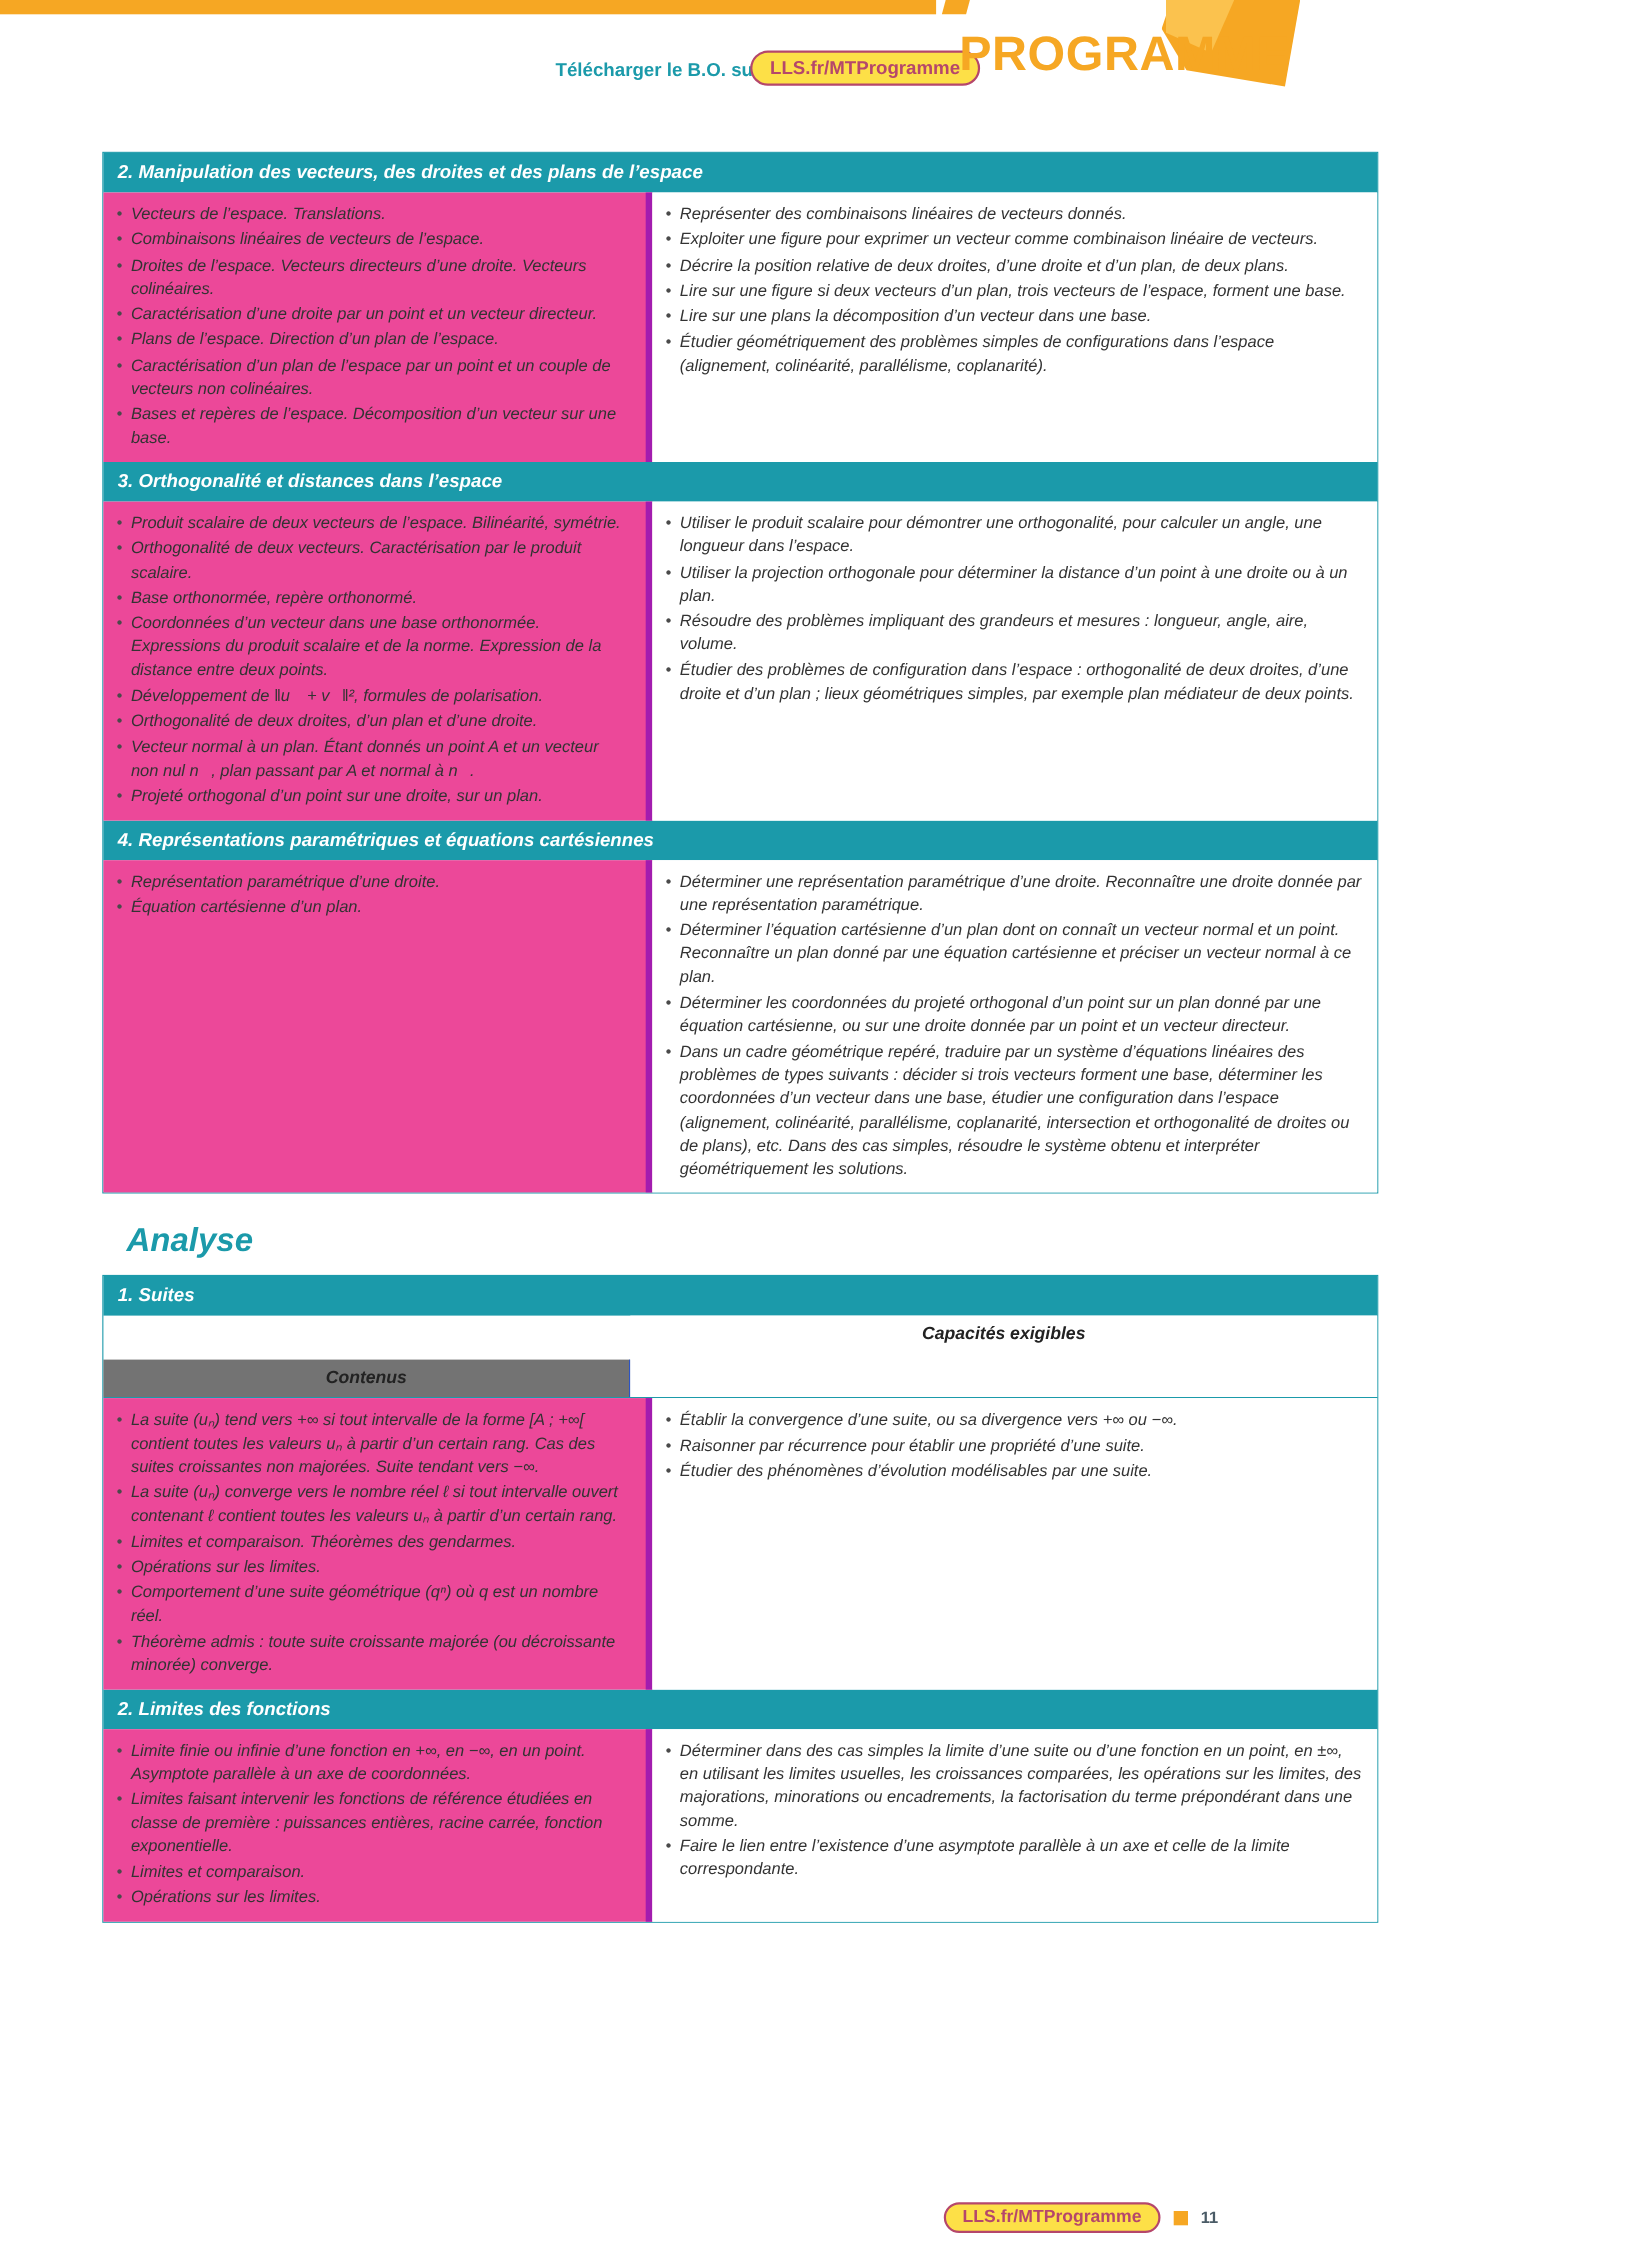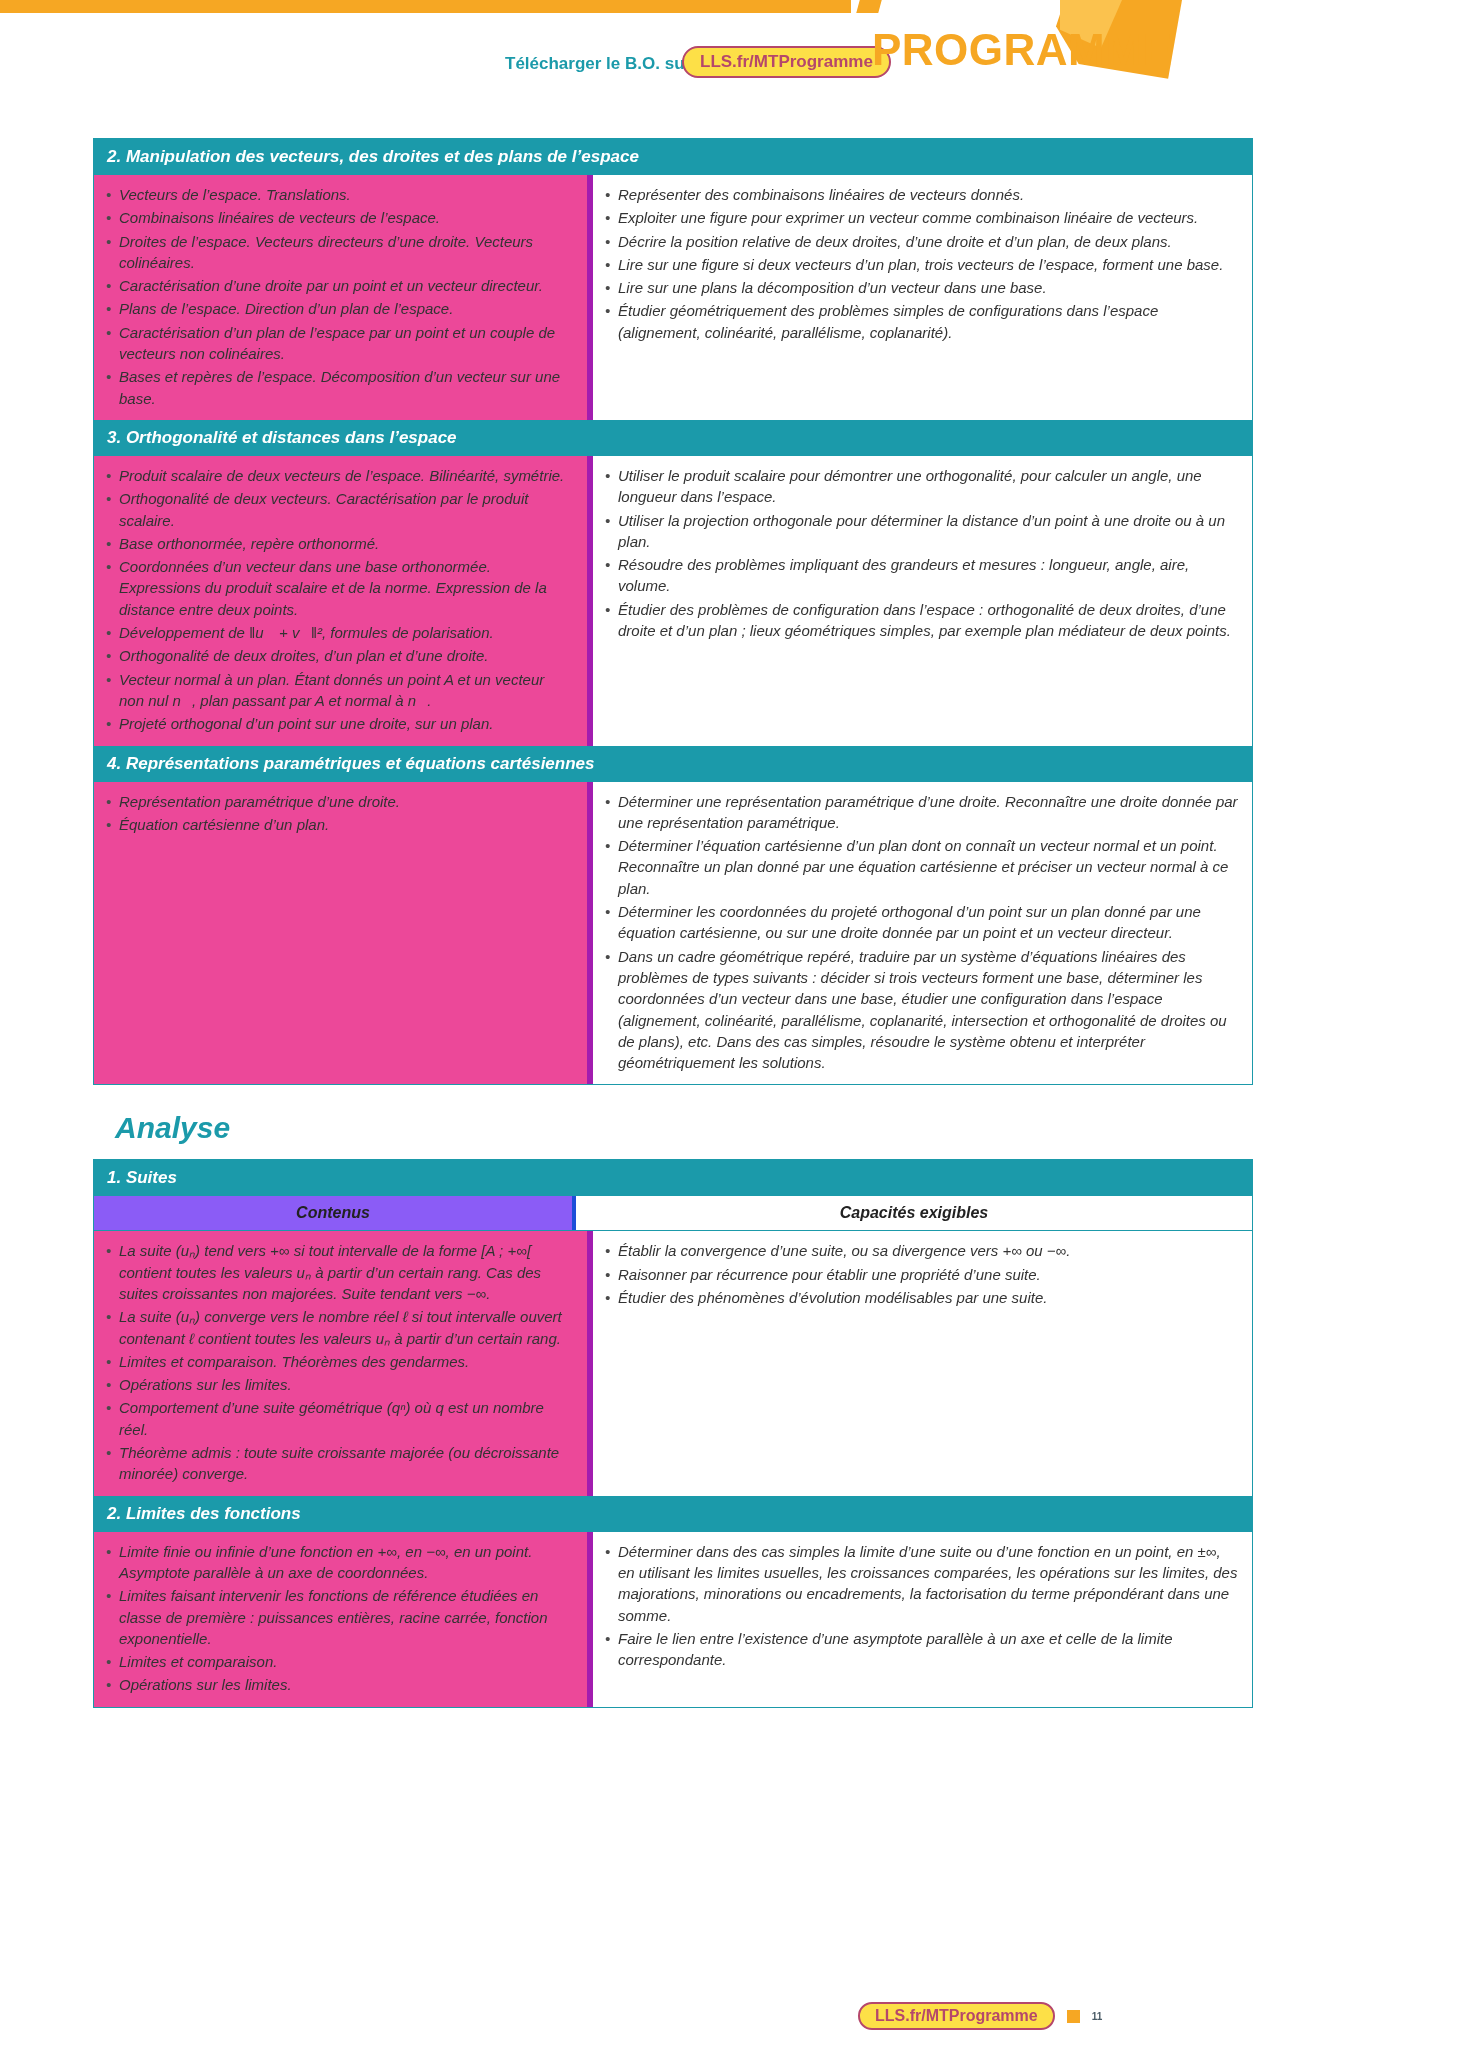--- a/index.html
+++ b/index.html
@@ -29,30 +29,30 @@
   .section-bar{background:#1b9aaa;color:#fff;font-weight:bold;font-size:17px;padding:8px 13px;}
   .section-body{display:flex;align-items:stretch;}
   .col{padding:7px 14px 9px 9px;}
   .col.left{flex:0 0 470px;width:470px;background:#ec4899;border-right:6px solid #a21caf;}
   .col.right{flex:1;background:#fff;}
   .blist{list-style:none;margin:0;padding:0;}
   .blist li{position:relative;padding-left:16px;font-size:15px;line-height:1.42;margin:2px 0;color:#333;}
   .blist li::before{content:"\2022";position:absolute;left:3px;top:0;color:#4a4a4a;}
   .col-headers{display:flex;border-bottom:1px solid #1b9aaa;}
   .ch{padding:8px 4px;font-weight:bold;font-size:16px;text-align:center;color:#222;}
-  .ch.left{flex:0 0 470px;width:470px;background:#8b5cf6;border-right:4px solid #1d4ed8;}
+  .ch.left{flex:0 0 470px;width:470px;background:#737373;border-right:1px solid #1d4ed8;margin-top:40px;}
   .ch.right{flex:1;background:#fff;}
   .analyse{color:#1b9aaa;font-size:30px;font-weight:bold;margin:26px 0 14px 22px;}
   .table.second{margin-top:0;}
 
   
   .footer{position:absolute;top:2002px;left:858px;display:flex;align-items:center;gap:12px;}
   .footer-pill{font-size:16px;padding:3px 15px;}
   .sq{width:13px;height:13px;background:#f6a723;}
-  .pagenum{font-size:10px;color:#4a5b66;font-weight:bold;}
+  .pagenum{font-size:15px;color:#4a5b66;font-weight:bold;}
 </style>
 </head>
 <body>
 
 <div class="page">
 
   <div class="topbar"></div>
   <div class="topbar-notch"></div>
   <div class="corner">
     <div class="main"></div>

